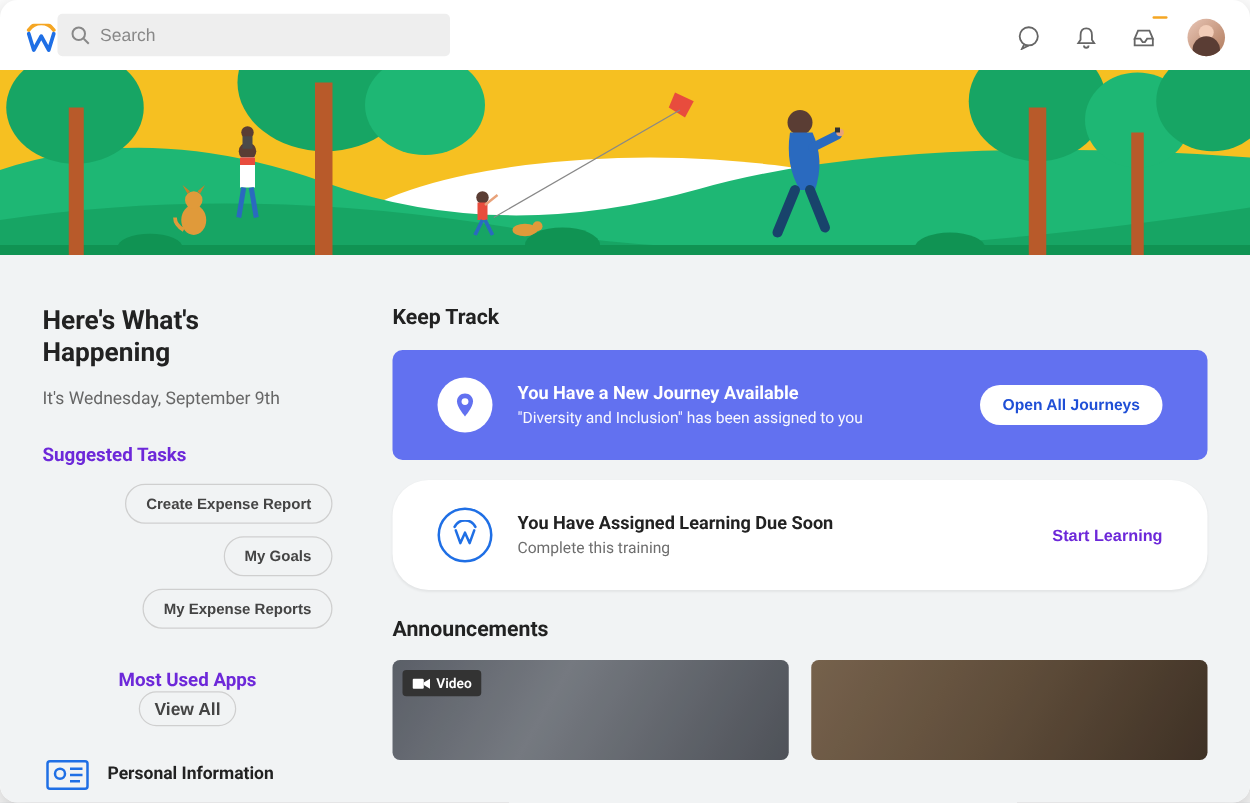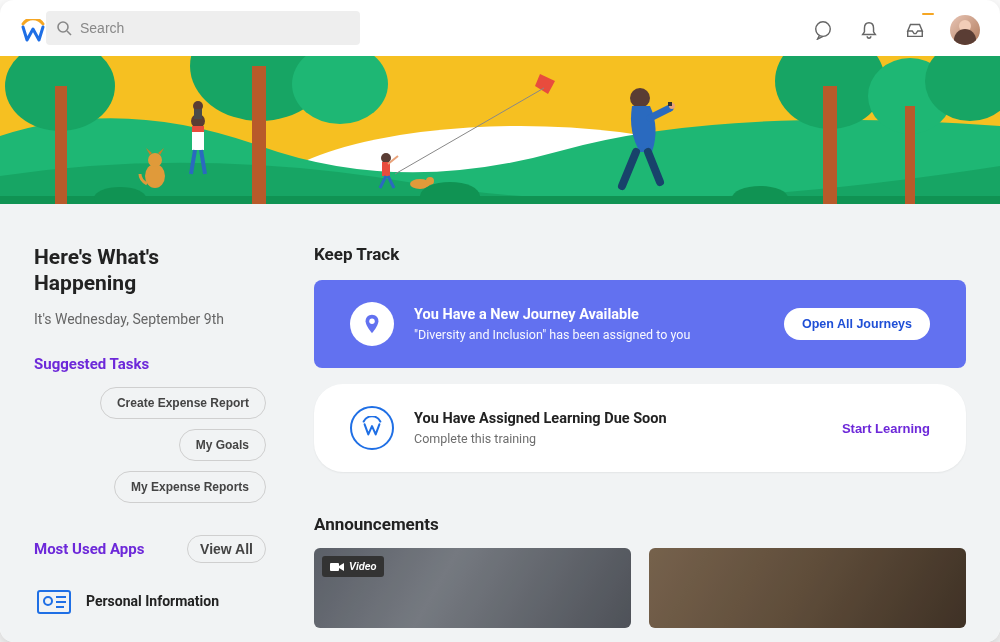--- a/index.html
+++ b/index.html
@@ -92,21 +92,21 @@
   .sect-title { font-size: 15px; font-weight: 700; color: #6d28d9; margin-top: 28px; }
 
   .pill-list { margin-top: 14px; display: flex; flex-direction: column; gap: 10px; align-items: flex-end; }
   .pill {
     border: 1px solid #cfcfcf; background: #fff0; color: #444;
     font-size: 12px; font-weight: 600;
     padding: 8px 16px; border-radius: 18px;
     cursor: pointer;
   }
 
-  .row-head { display:flex; align-items:center; justify-content:space-between; margin-top: 32px;}
+  .row-head { display:flex; align-items:center; justify-content:space-between; margin-top: 32px; flex-direction: column;}
   .mini-pill {
     border: 1px solid #cfcfcf; background: transparent;
     font-size: 14px; font-weight: 600; color:#444;
     padding: 5px 12px; border-radius: 14px; cursor:pointer;
   }
 
   .app-row { display:flex; align-items:center; gap:12px; margin-top:18px; }
   .app-icon {
     width: 40px; height: 40px; border-radius:4px;
     display:flex; align-items:center; justify-content:center;
@@ -141,32 +141,32 @@
   .tc-cta-btn {
     background:#fff; color:#1f4fd6; font-weight:700; font-size:12.5px;
     border:none; padding:9px 18px; border-radius:18px; cursor:pointer;
     white-space:nowrap;
   }
   .tc-cta-link {
     color:#6d28d9; font-weight:700; font-size:13px; background:none; border:none;
     cursor:pointer; white-space:nowrap;
   }
 
-  .ann-title { font-size:17px; font-weight:700; color:#222; margin-top: 42px; }
+  .ann-title { font-size:17px; font-weight:700; color:#222; margin-top: 22px; }
   .ann-row { display:flex; gap:18px; margin-top:14px; }
   .ann-card {
     flex:1; height: 80px; border-radius:6px; position:relative; overflow:hidden;
   }
   .ann-card.a1 { background: linear-gradient(120deg,#6b707a 0%, #8a8f97 40%, #5c6068 100%); }
   .ann-card.a2 { background: linear-gradient(120deg,#8b735a 0%, #6f5a44 50%, #4a3a2c 100%); }
   .ann-card .shade { position:absolute; inset:0; background:rgba(0,0,0,0.15); }
   .vid-tag {
     position:absolute; top:8px; left:8px;
     background:#333; color:#fff; font-size:11px; font-weight:600;
-    padding:4px 8px; border-radius:3px; display:flex; align-items:center; gap:5px;font-style:italic;
+    padding:4px 8px; border-radius:3px; display:flex; align-items:center; gap:5px;
   }
   .vid-tag .vicon{ width:14px; height:10px; }
 
   svg { display:block; }
 </style>
 </head>
 <body>
 
 <div class="topnav">
   <div class="logo-w">

